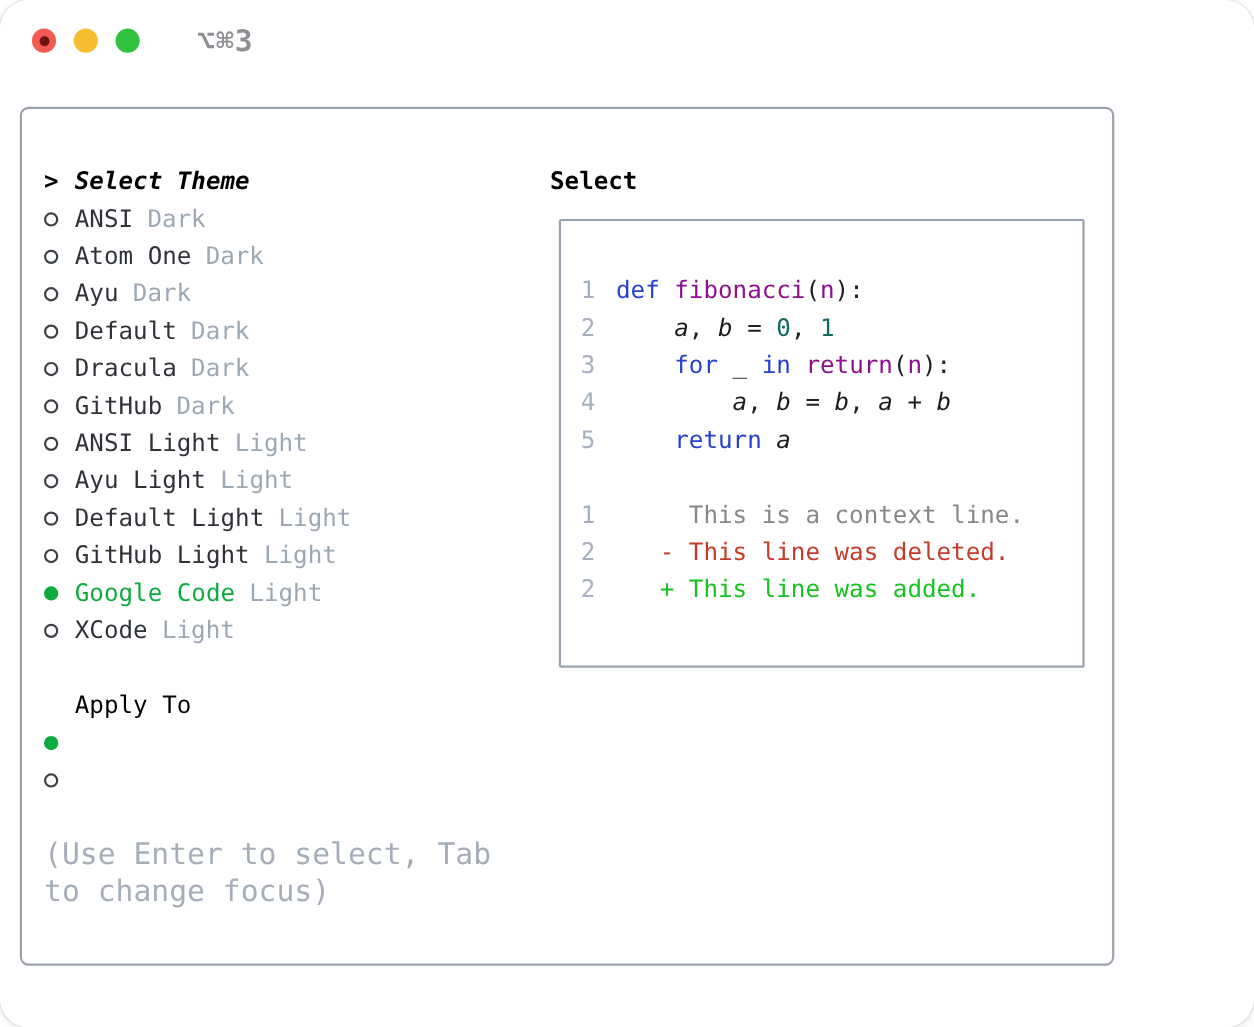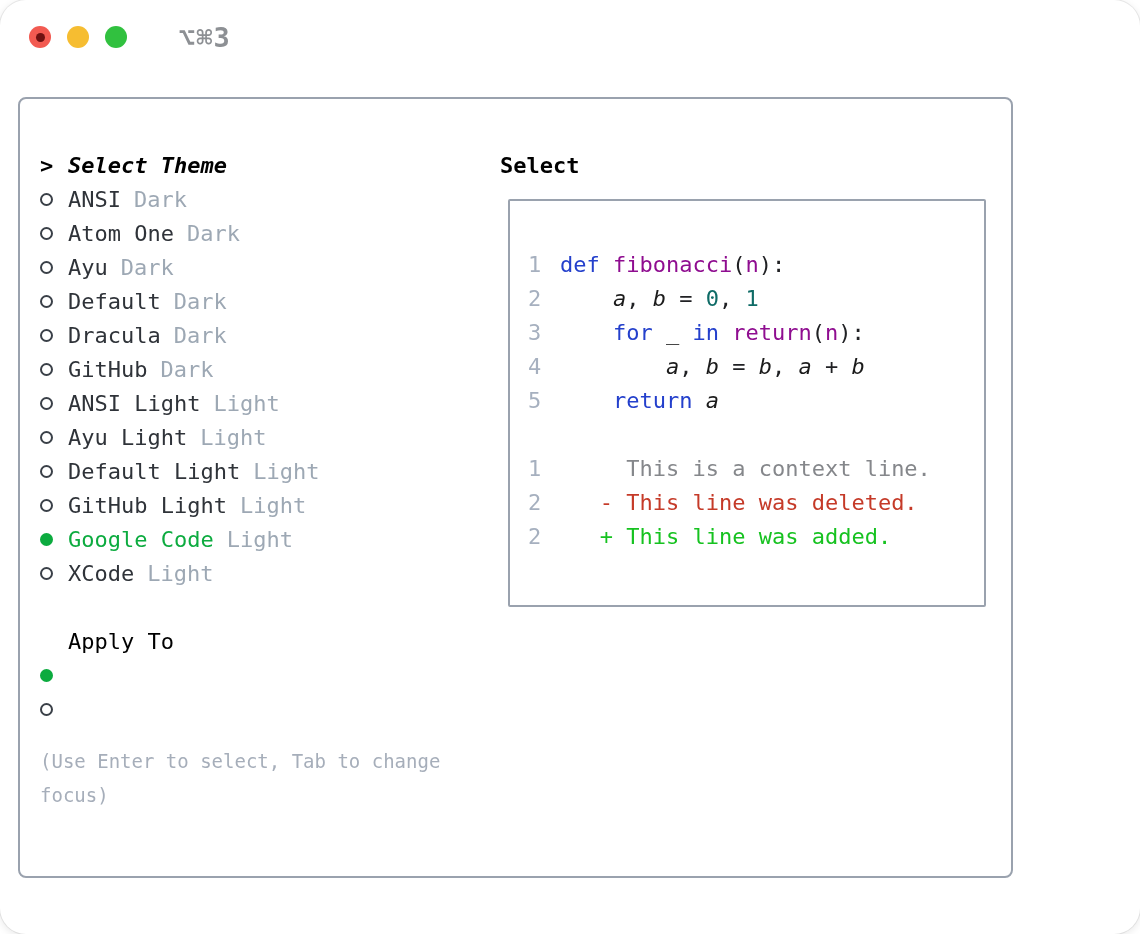--- a/index.html
+++ b/index.html
@@ -50,21 +50,21 @@
   .marker{width:28px;flex:none;font-weight:700;color:#000;}
   .radio-cell{width:28px;flex:none;display:flex;align-items:center;}
   .radio{width:13px;height:13px;border-radius:50%;border:2px solid #3a4048;background:transparent;}
   .row.selected .radio{background:var(--green);border-color:var(--green);}
   .row.selected .name{color:var(--green);text-align:center;}
   .name{margin-right:13px;}
   .variant{color:var(--muted);}
   .row.header .title{font-weight:700;color:#000;font-style:italic;}
   .row.subheader .title{font-weight:400;color:#000;}
   .spacer{height:34px;}
-  .hint{font-size:19px;line-height:34px;color:var(--hint);white-space:normal;margin-top:18px;}
+  .hint{font-size:27px;line-height:34px;color:var(--hint);white-space:normal;margin-top:34px;}
   
   .preview-header{height:34px;font-size:22px;font-weight:700;color:#000;display:flex;align-items:center;}
   .preview-box{
     margin-top:17px;margin-left:8px;width:478px;
     border:2px solid var(--border-gray);border-radius:2px;
     padding:46px 0 52px 18px;background:#fff;
   }
   .cline{height:34px;display:flex;align-items:center;font-size:22px;white-space:pre;color:var(--plain);}
   .ln{width:32px;flex:none;color:var(--lnum);}
   .tok.k{color:var(--kw);}

